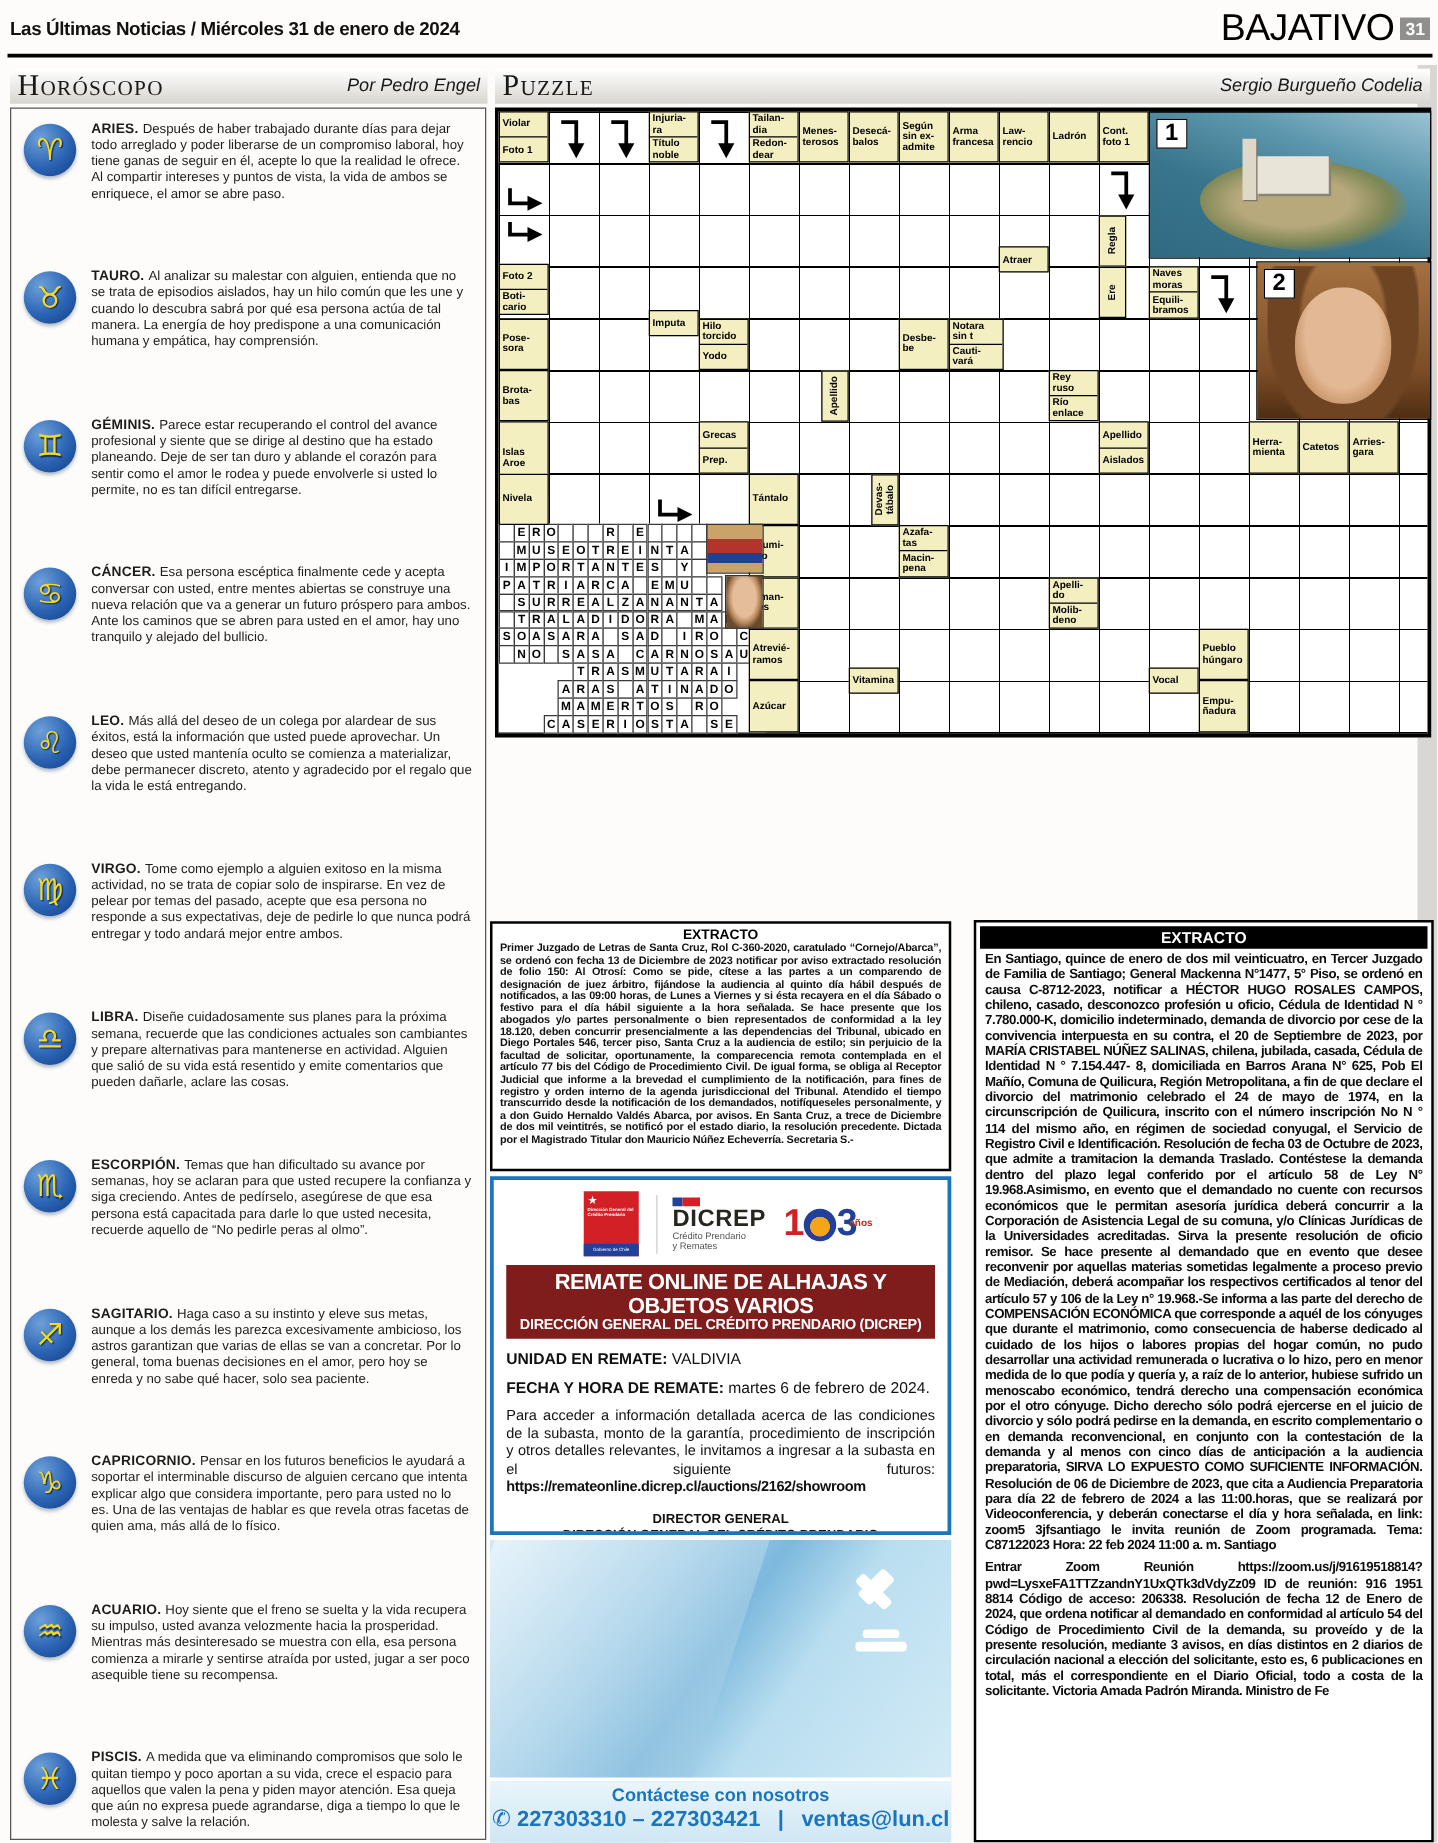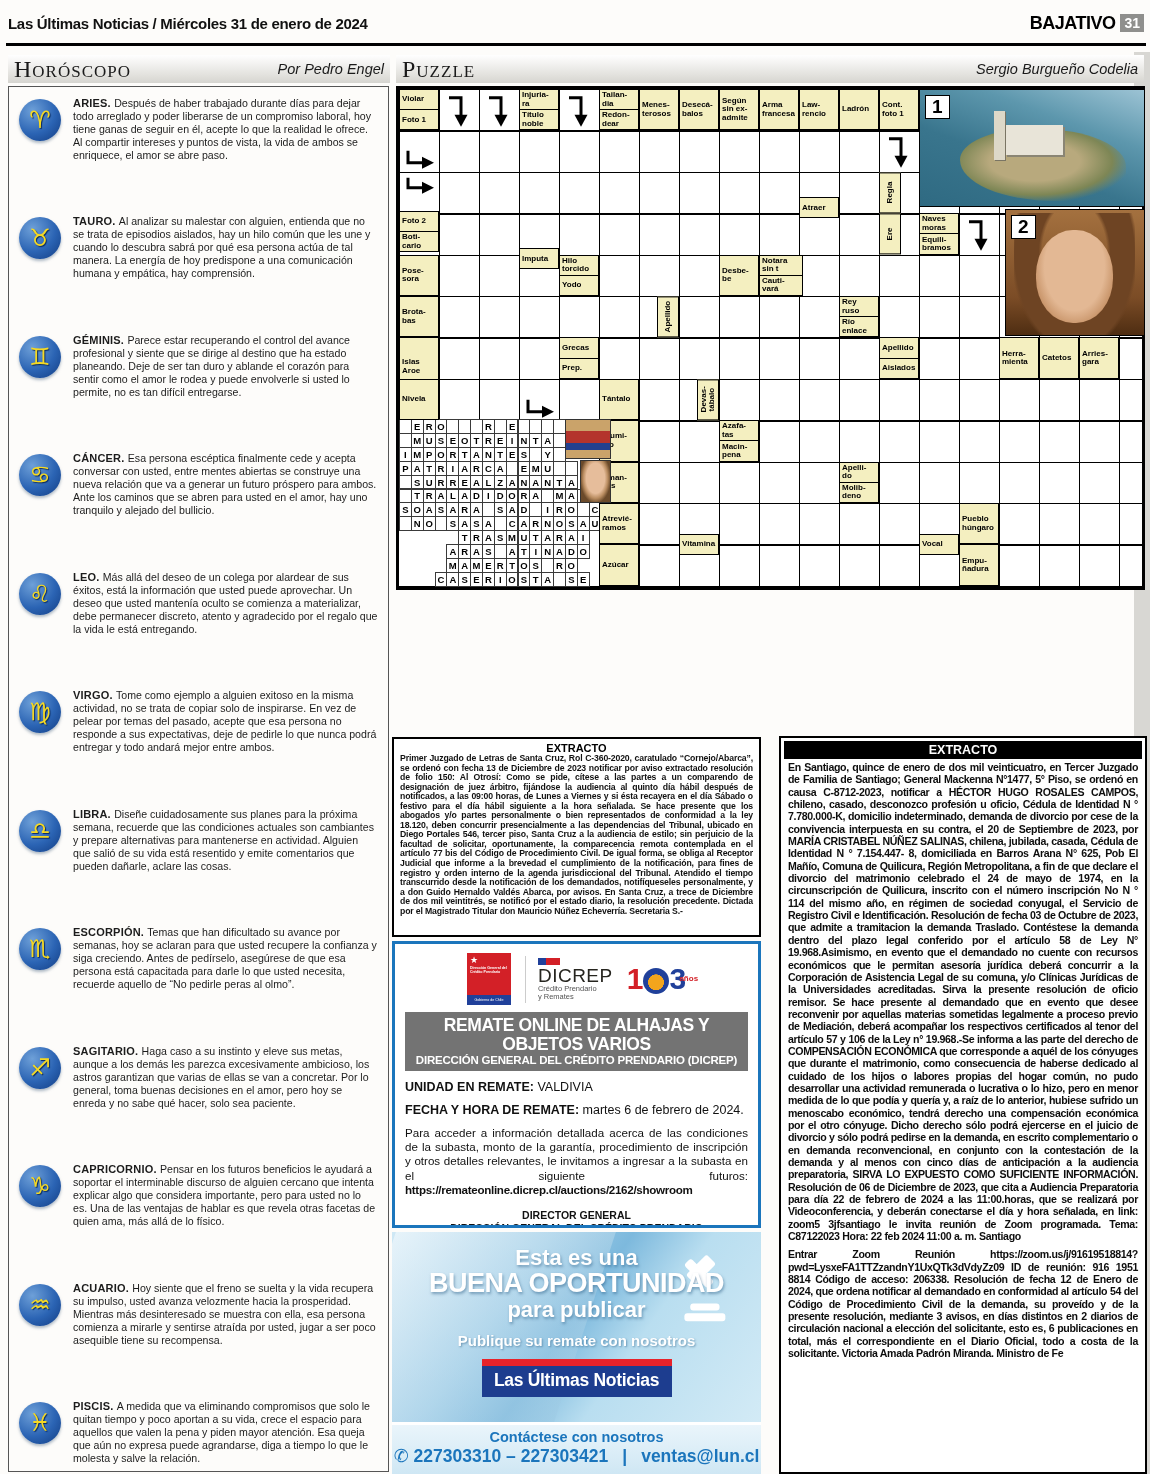--- a/index.html
+++ b/index.html
@@ -4,21 +4,21 @@
 <style>
   * { margin:0; padding:0; box-sizing:border-box; }
   body { width:1150px; height:1474px; background:#fdfcfa; font-family:"Liberation Sans",sans-serif; position:relative; overflow:hidden; }
   .edge-strip { position:absolute; right:0; top:52px; width:16px; height:1422px; background:#d8d7d3; }
 
   
   .masthead { position:absolute; left:8px; top:4px; width:1136px; height:38px; display:flex; justify-content:space-between; align-items:center; }
   .mast-left { font-weight:bold; font-size:15px; letter-spacing:-0.3px; color:#111; }
   .mast-left .date { font-weight:bold; }
   .mast-right { display:flex; align-items:center; gap:5px; }
-  .section-name { font-weight:700; font-size:18px; letter-spacing:-0.5px; color:#000; }
+  .section-name { font-weight:400; font-size:30px; letter-spacing:-0.5px; color:#000; }
   .page-num { background:#8f8f8d; color:#fff; font-weight:bold; font-size:14px; padding:1px 4px; }
   .mast-rule { position:absolute; left:6px; top:43px; width:1140px; height:3px; background:#000; }
 
   
   .band { position:absolute; top:55px; height:28px; background:linear-gradient(#ffffff,#e3e2de 70%,#d6d5d0); display:flex; justify-content:space-between; align-items:center; padding:0 6px; }
   .band.left { left:8px; width:382px; }
   .band.right { left:396px; width:748px; }
   .band .stitle { font-family:"Liberation Serif",serif; font-variant:small-caps; font-size:24px; letter-spacing:1px; color:#1a1a1a; }
   .band .byline { font-style:italic; font-size:14.5px; color:#1a1a1a; }
 
@@ -69,26 +69,26 @@
   
   .dicrep { position:absolute; left:392px; top:941px; width:369px; height:287px; background:#fff; border:3px solid #1b75bc; padding:6px 10px; overflow:hidden; }
   .d-logos { display:flex; justify-content:center; align-items:center; gap:14px; height:58px; }
   .gob-logo { width:44px; height:52px; background:#d32027; position:relative; padding:3px; }
   .gob-logo .star { color:#fff; font-size:9px; line-height:8px; }
   .gob-logo .gtxt { color:#fff; font-size:3.6px; line-height:4px; font-weight:bold; margin-top:2px; }
   .gob-logo .gbar { position:absolute; bottom:0; left:0; width:100%; height:10px; background:#20409a; color:#fff; font-size:3.6px; text-align:center; line-height:10px; }
   .dic-logo { text-align:left; position:relative; padding-left:2px; border-left:1px solid #ccc; padding:2px 0 2px 12px; }
   .dic-flag { display:flex; width:22px; height:7px; margin-bottom:2px; }
   .dic-flag .b1 { flex:1; background:#20409a; } .dic-flag .b2 { flex:1.6; background:#d32027; }
-  .dic-name { font-weight:400; font-size:19px; color:#26251f; letter-spacing:.5px; line-height:18px; }
+  .dic-name { font-weight:700; font-size:19px; color:#26251f; letter-spacing:.5px; line-height:18px; }
   .dic-sub { font-size:7.5px; color:#555; line-height:8px; white-space:pre-line; }
   .logo103 { font-weight:900; font-size:30px; line-height:30px; position:relative; }
   .logo103 .n1 { color:#d32027; } .logo103 .lock { color:#f3a51c; display:inline-block; width:26px; height:26px; border-radius:50%; background:radial-gradient(circle at 50% 55%, #f3a51c 0 40%, #20409a 42% 100%); vertical-align:middle; } .logo103 .n3 { color:#20409a; }
   .logo103 .anios { position:absolute; right:-12px; top:0; font-size:8px; color:#d32027; }
-  .d-band { background:#737373; color:#fff; text-align:center; padding:4px 2px 5px; margin-top:4px; }
+  .d-band { background:#7f1d1d; color:#fff; text-align:center; padding:4px 2px 5px; margin-top:4px; }
   .d-band .t1 { font-weight:900; font-size:17.5px; letter-spacing:-0.4px; line-height:19px; }
   .d-band .t2 { font-weight:bold; font-size:11.5px; letter-spacing:-0.2px; }
   .d-line { font-size:12.5px; margin-top:9px; color:#111; }
   .d-line b { font-weight:900; }
   .d-par { font-size:11.6px; line-height:14.2px; text-align:justify; margin-top:9px; color:#111; }
   .d-par b { letter-spacing:-0.3px; }
   .d-sign { text-align:center; font-weight:900; font-size:10.5px; line-height:12.5px; margin-top:12px; color:#111; }
 
   
   .lunad { position:absolute; left:392px; top:1232px; width:369px; height:242px; background:linear-gradient(125deg,#cfe8f5 0%,#9dcde8 30%,#7db9dd 45%,#b9def0 60%,#d8edf7 100%); overflow:hidden; }
@@ -523,30 +523,20 @@
 <div class="lunad">
   <div class="diag"></div>
   <svg class="gavel" viewBox="0 0 80 80">
     <g fill="#ffffff">
       <rect x="34" y="6" width="14" height="30" rx="3" transform="rotate(45 41 21)"></rect>
       <rect x="22" y="20" width="34" height="10" rx="3" transform="rotate(45 39 25)"></rect>
       <rect x="30" y="56" width="30" height="7" rx="3"></rect>
       <rect x="24" y="66" width="42" height="8" rx="3"></rect>
     </g>
   </svg>
-  <div class="lun-main">
-    <div class="lun-l1">Esta es una</div>
-    <div class="lun-l2">BUENA OPORTUNIDAD</div>
-    <div class="lun-l3">para publicar</div>
-    <div class="lun-l4">Publique su remate con nosotros</div>
-    <div class="lun-logo">
-      <div class="red"></div>
-      <div class="navy">Las Últimas Noticias</div>
-    </div>
-  </div>
   <div class="lun-contact">
     <div class="lun-c1">Contáctese con nosotros</div>
     <div class="lun-c2">
       <span><span class="ph">✆</span> <span>227303310 – 227303421</span></span>
       <span>|</span>
       <span>ventas@lun.cl</span>
     </div>
   </div>
 </div>
 

